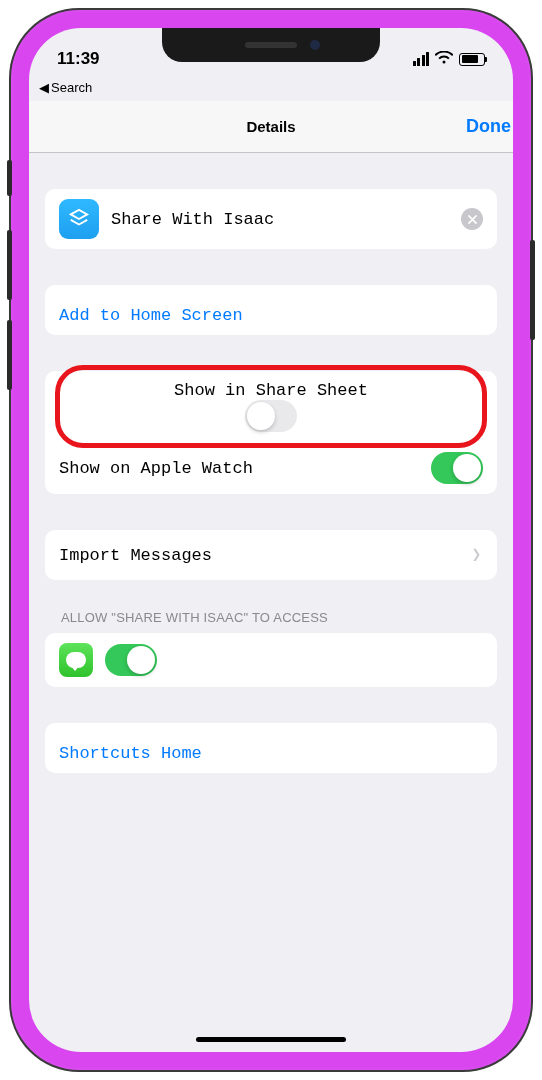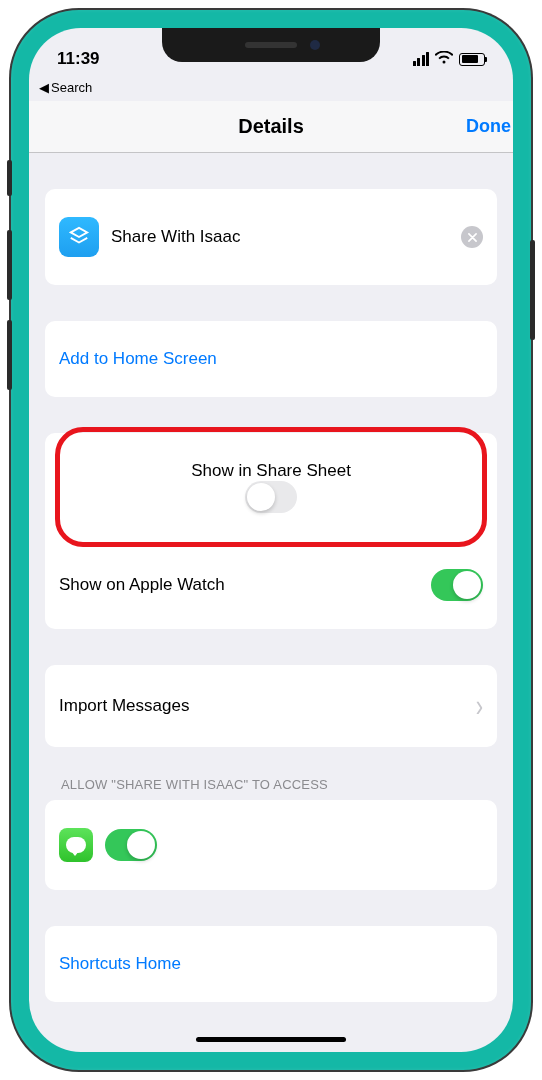--- a/index.html
+++ b/index.html
@@ -7,21 +7,21 @@
       font-family: -apple-system, BlinkMacSystemFont, "Helvetica Neue", sans-serif;
       background: #fff;
       display: flex;
       justify-content: center;
       align-items: center;
       min-height: 1080px;
     }
     .phone-frame {
       width: 520px;
       height: 1060px;
-      background: #14b8a6;
+      background: #d946ef;
       border-radius: 68px;
       padding: 18px;
       position: relative;
       box-shadow: 0 0 0 2px #3a3a3a, inset 0 0 4px rgba(255,255,255,0.1);
     }
     .side-button {
       position: absolute;
       background: #2a2a2a;
       border-radius: 2px;
     }
@@ -95,42 +95,43 @@
     .breadcrumb-arrow { font-size: 13px; margin-right: 2px; }
     .nav-bar {
       height: 52px;
       background: #f7f7f8;
       border-bottom: 0.5px solid #c4c4c6;
       display: flex;
       align-items: center;
       justify-content: center;
       position: relative;
     }
-    .nav-title { font-size: 20px; font-weight: 600; color: #000; }
+    .nav-title { font-size: 15px; font-weight: 600; color: #000; }
     .nav-done {
       position: absolute; right: 2px; color: #007aff; font-size: 18px; font-weight: 600;
     }
     .content { padding: 0 16px; }
     .group { margin-top: 36px; }
     .section-header {
       font-size: 13px;
       color: #8a8a8e;
       text-transform: uppercase;
       letter-spacing: 0.2px;
       padding: 30px 16px 8px;
     }
     .cell {
       background: #fff;
       min-height: 50px;
       display: flex;
       align-items: center;
-      padding: 28px 14px;
+      padding: 10px 14px;
       font-size: 17px;
       color: #000;
       position: relative;
+      font-family: Liberation Mono, monospace;
     }
     .cell.first { border-top-left-radius: 10px; border-top-right-radius: 10px; flex-direction: column; }
     .cell.last { border-bottom-left-radius: 10px; border-bottom-right-radius: 10px; }
     .cell.single { border-radius: 10px; }
     .cell.link { color: #007aff; align-items: flex-end; }
     .shortcut-icon {
       width: 40px; height: 40px; border-radius: 9px;
       background: linear-gradient(180deg,#2fb9ff 0%, #1e9ff0 100%);
       display: flex; align-items: center; justify-content: center;
       margin-right: 12px; flex-shrink: 0;

